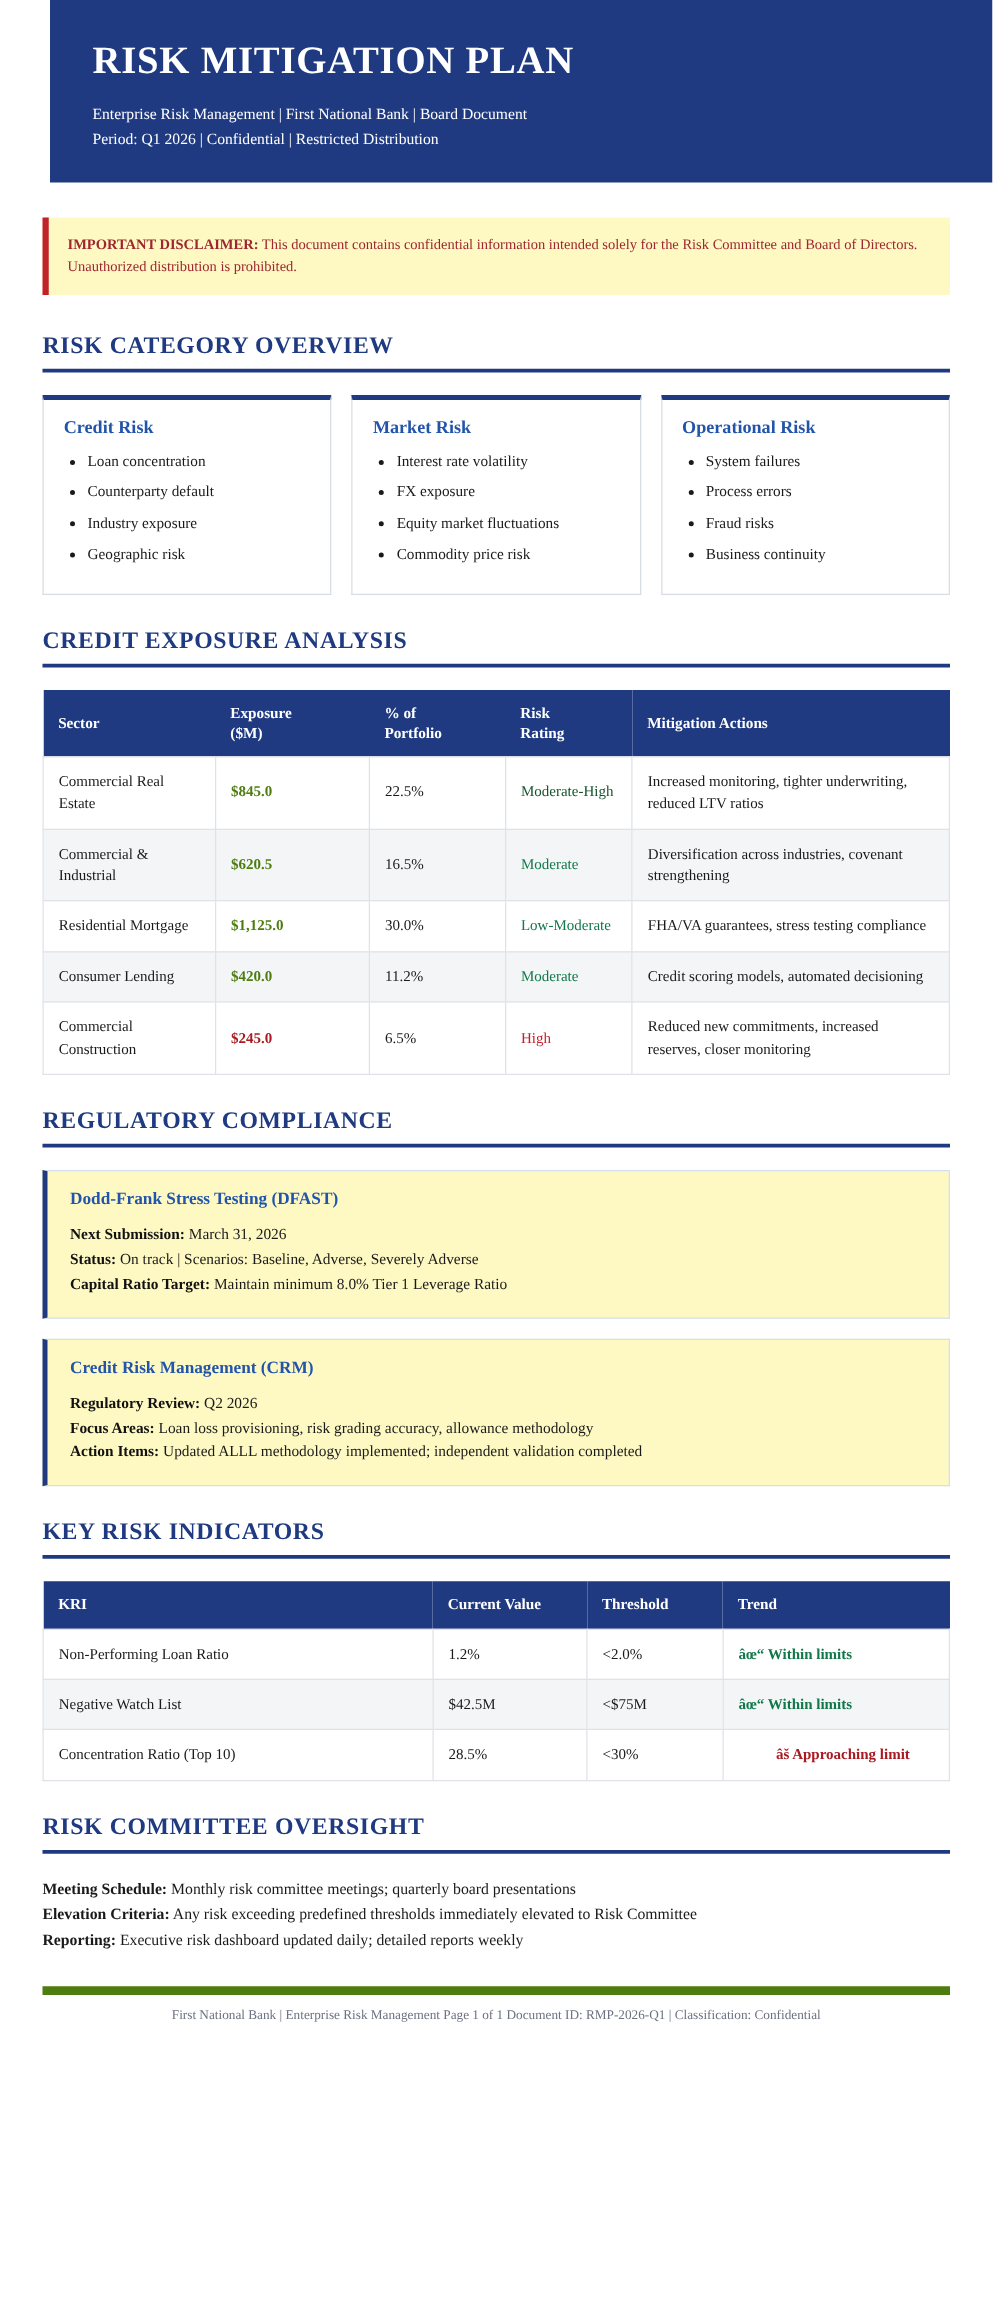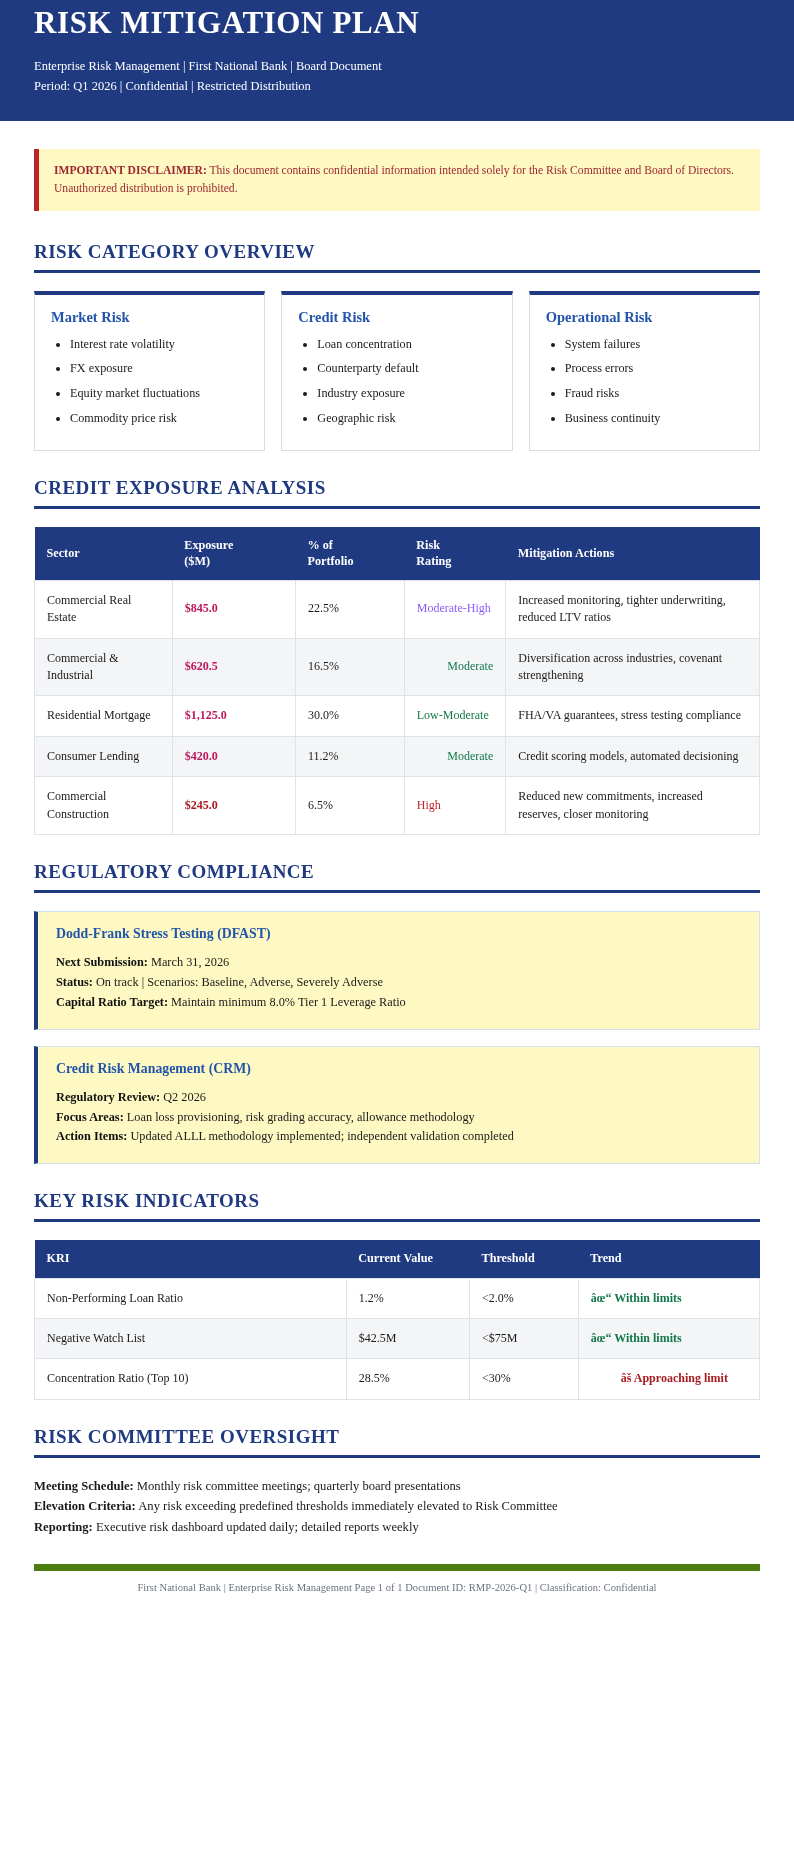--- a/index.html
+++ b/index.html
@@ -8,21 +8,22 @@
     width: 794px;
     background: #ffffff;
     font-family: "Liberation Serif", "DejaVu Serif", serif;
     color: #1a1a1a;
   }
 
   
   .doc-header {
     background: #1f3a80;
     color: #ffffff;
-    padding: 6px 34px 24px 34px;
+    padding: 31px 34px 24px 34px;
+    margin-left: 40px;
   }
   .doc-title {
     font-size: 31px;
     font-weight: bold;
     letter-spacing: 0.6px;
     margin: 0 0 16px 0;
     line-height: 1.1;
   }
   .doc-sub {
     font-size: 12.5px;
@@ -123,25 +124,25 @@
   .exposure-table col.c-exposure { width: 17%; }
   .exposure-table col.c-pct      { width: 15%; }
   .exposure-table col.c-rating   { width: 14%; }
   .exposure-table col.c-mit      { width: 35%; }
 
   .kri-table col.c-kri   { width: 43%; }
   .kri-table col.c-cur   { width: 17%; }
   .kri-table col.c-thr   { width: 15%; }
   .kri-table col.c-trend { width: 25%; }
 
-  .val-pos { color: #be185d; font-weight: bold; }
+  .val-pos { color: #4d7c0f; font-weight: bold; }
   .val-neg { color: #a81b22; font-weight: bold; }
   .rate-low  { color: #12784a; }
-  .rate-mod  { color: #12784a; text-align: right; }
-  .rate-modhigh { color: #8b5cf6; margin-left: 24px; }
+  .rate-mod  { color: #12784a; }
+  .rate-modhigh { color: #14532d; margin-left: 24px; }
   .rate-high { color: #c0222c; }
   .trend-ok   { color: #12784a; font-weight: bold; }
   .trend-warn { color: #a81b22; font-weight: bold; padding-left: 42px; }
 
   
   .compliance-box {
     background: #fef9c3;
     border: 1px solid #d3e0f2;
     border-left: 4px solid #1f3a80;
     padding: 14px 18px 16px 18px;
@@ -192,42 +193,42 @@
 <div class="page">
 
   <div class="disclaimer">
     <b>IMPORTANT DISCLAIMER:</b><span> This document contains confidential information intended solely for the Risk Committee and Board of Directors. Unauthorized distribution is prohibited.</span>
   </div>
 
   <div class="section">
     <h2 class="section-head">RISK CATEGORY OVERVIEW</h2>
     <hr class="section-rule">
     <div class="card-row">
+
+      <div class="card">
+        <h3 class="card-title">Credit Risk</h3>
+        <ul>
+          <li>Loan concentration</li>
+          <li>Counterparty default</li>
+          <li>Industry exposure</li>
+          <li>Geographic risk</li>
+        </ul>
+      </div>
 
       <div class="card">
         <h3 class="card-title">Market Risk</h3>
         <ul>
           <li>Interest rate volatility</li>
           <li>FX exposure</li>
           <li>Equity market fluctuations</li>
           <li>Commodity price risk</li>
         </ul>
       </div>
 
       <div class="card">
-        <h3 class="card-title">Credit Risk</h3>
-        <ul>
-          <li>Loan concentration</li>
-          <li>Counterparty default</li>
-          <li>Industry exposure</li>
-          <li>Geographic risk</li>
-        </ul>
-      </div>
-
-      <div class="card">
         <h3 class="card-title">Operational Risk</h3>
         <ul>
           <li>System failures</li>
           <li>Process errors</li>
           <li>Fraud risks</li>
           <li>Business continuity</li>
         </ul>
       </div>
 
     </div>

